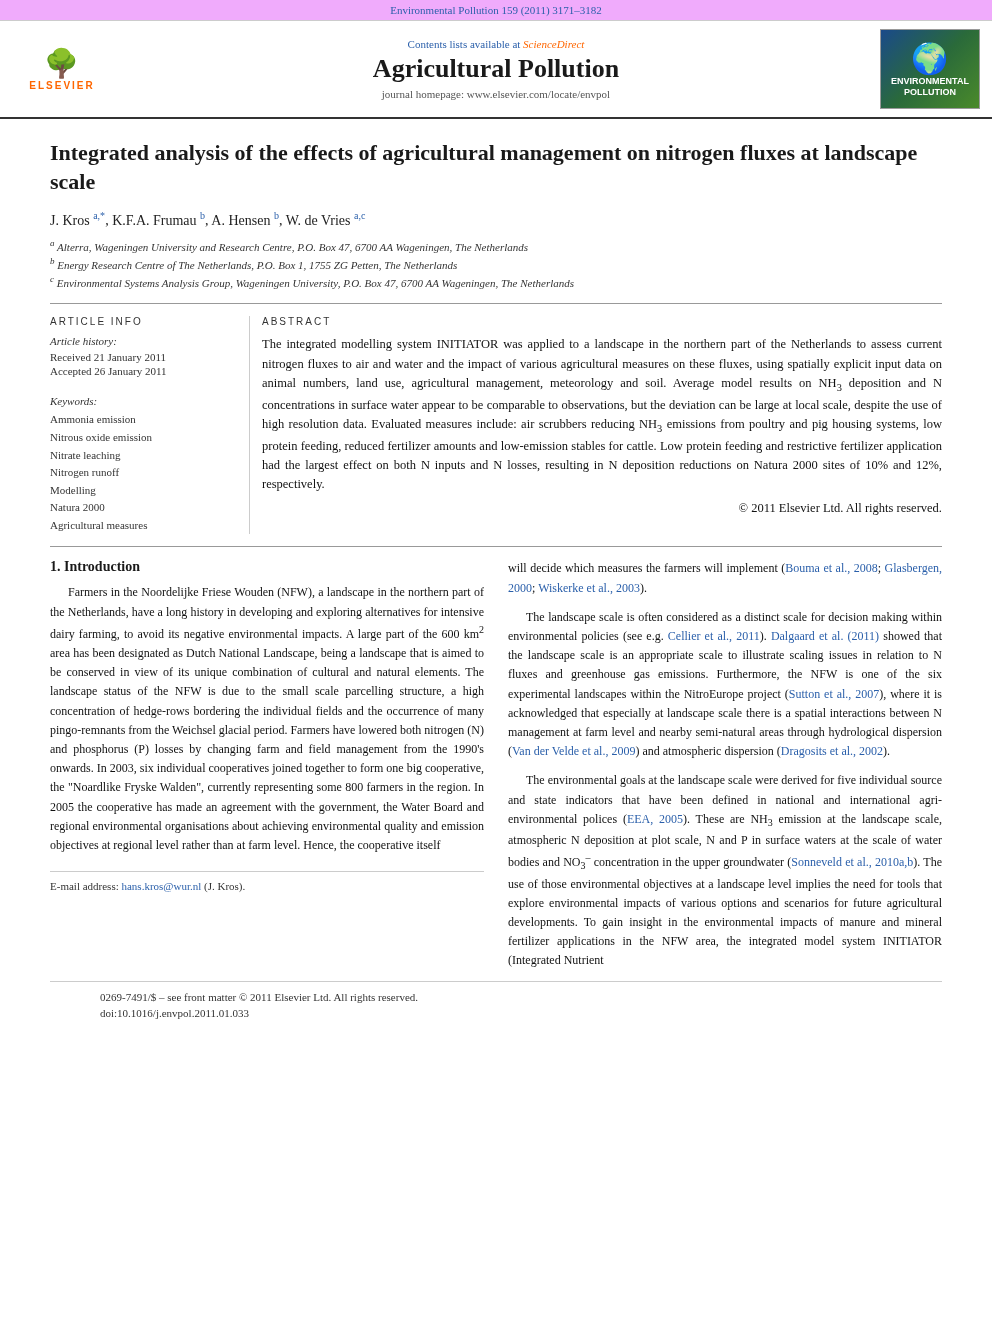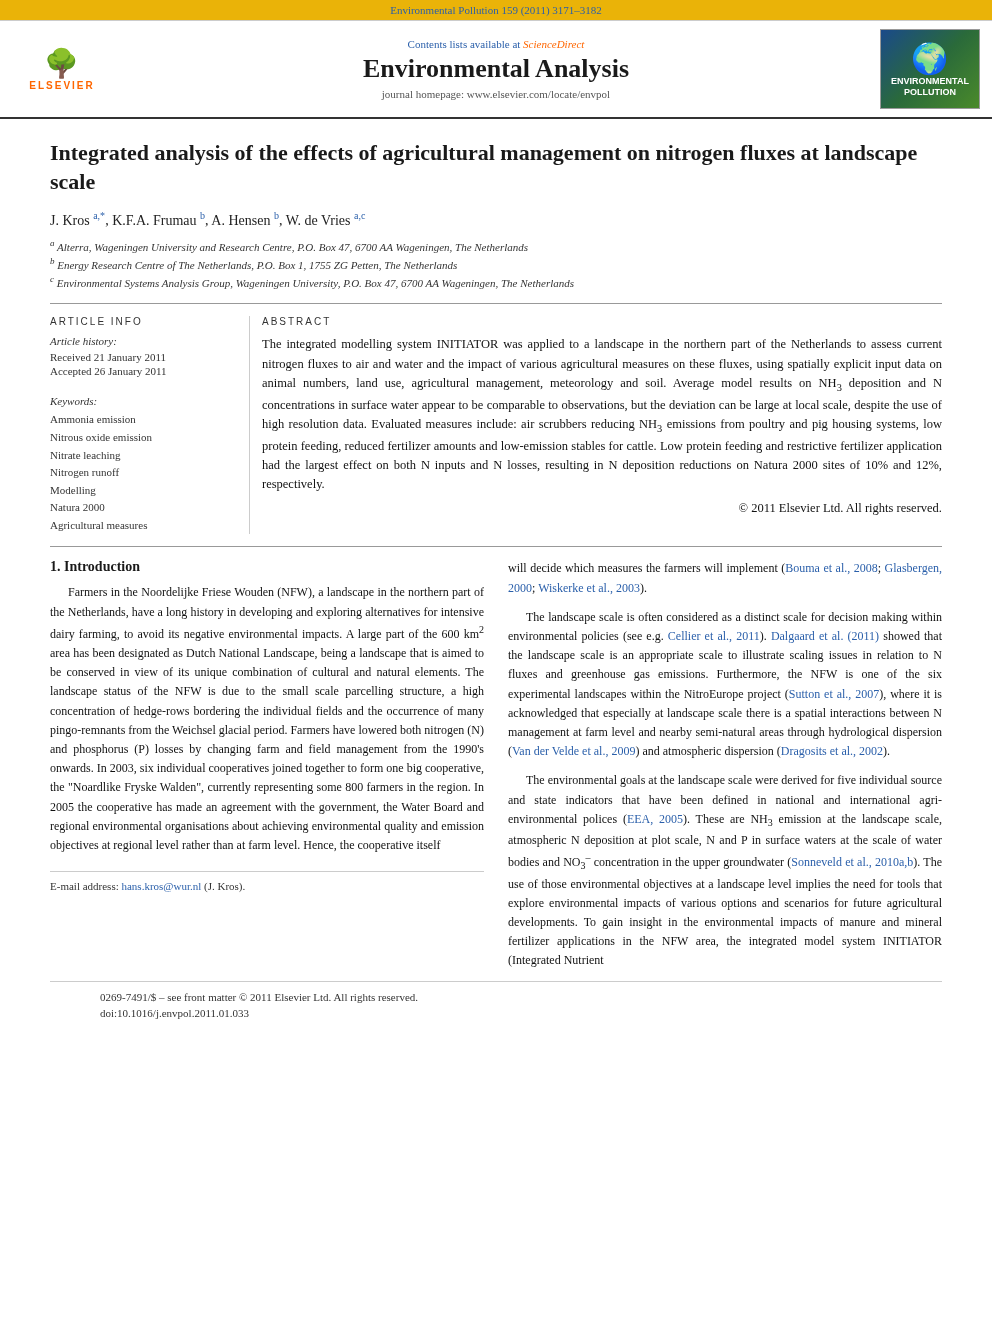--- a/index.html
+++ b/index.html
@@ -7,21 +7,21 @@
       background: #fff;
       font-family: 'Times New Roman', Times, serif;
       font-size: 13px;
       color: #000;
       width: 992px;
       min-height: 1323px;
     }
 
     
     .top-bar {
-      background: #eab308;
+      background: #f0abfc;
       text-align: center;
       padding: 4px 0;
       font-size: 11px;
       color: #2a5faa;
       border-bottom: 1px solid #ccc;
     }
 
     
     .journal-header {
       display: flex;
@@ -275,21 +275,21 @@
     <div class="elsevier-logo">
       <div class="tree-icon">🌳</div>
       <div class="elsevier-text">ELSEVIER</div>
     </div>
   </div>
 
   <div class="journal-center">
     <div class="science-direct-link">
       Contents lists available at <span>ScienceDirect</span>
     </div>
-    <div class="journal-title">Environmental Analysis</div>
+    <div class="journal-title">Agricultural Pollution</div>
     <div class="journal-homepage">journal homepage: www.elsevier.com/locate/envpol</div>
   </div>
 
   <div class="journal-logo-right">
     <div class="globe-icon">🌍</div>
     <div class="ep-text">ENVIRONMENTAL<br>POLLUTION</div>
   </div>
 </div>
 
 <div class="paper-content">

